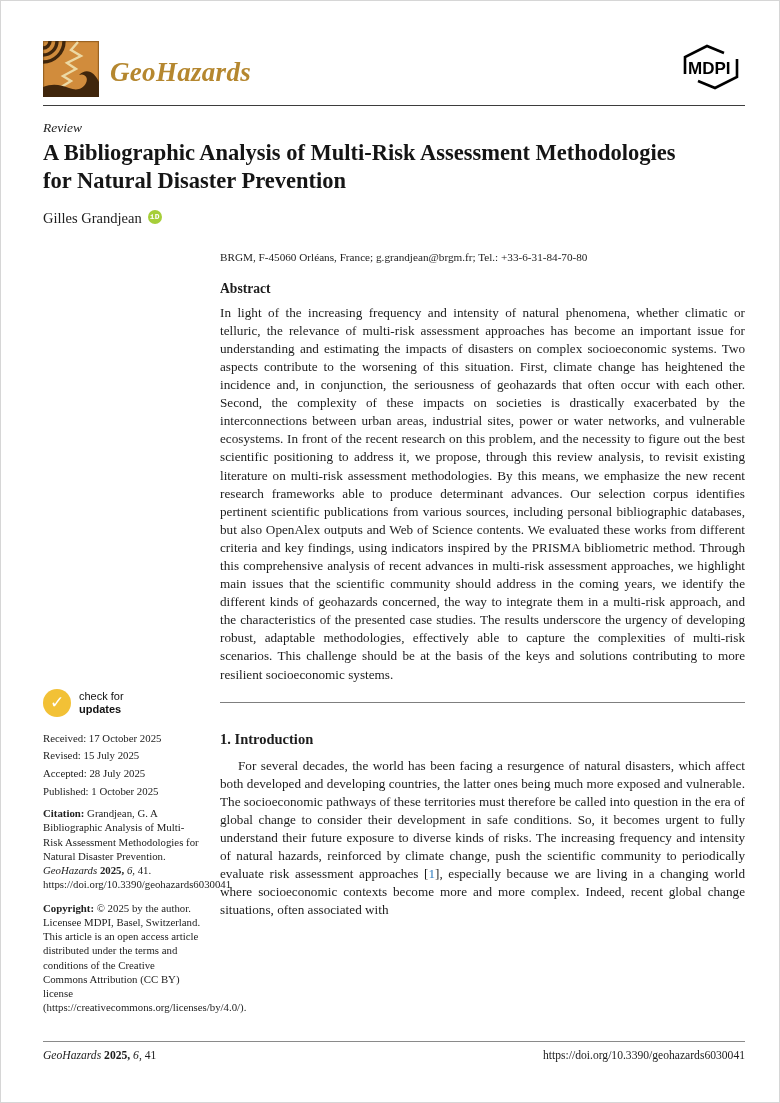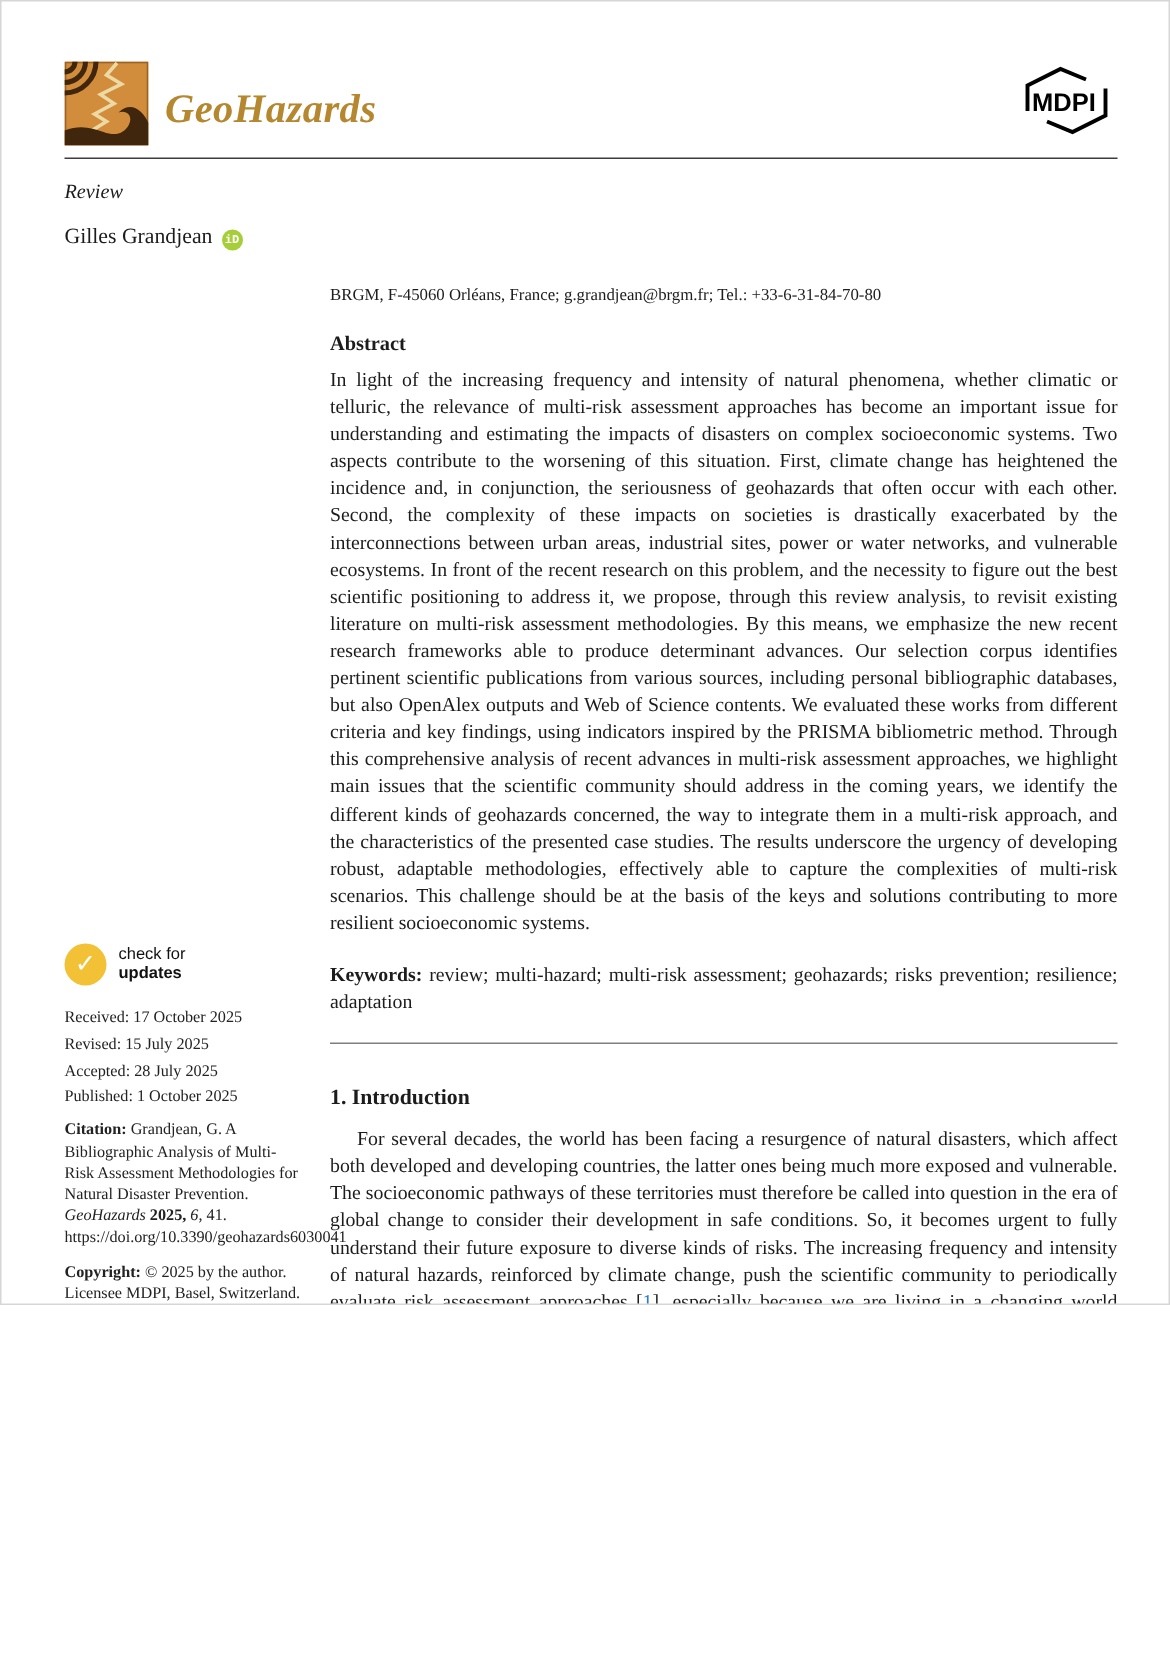--- a/index.html
+++ b/index.html
@@ -3,41 +3,41 @@
 <meta charset="utf-8">
 <style>
   * { margin:0; padding:0; box-sizing:border-box; }
   html,body { background:#ffffff; }
   body {
     width:780px; height:1103px;
     font-family:"Liberation Serif","DejaVu Serif",serif;
     color:#1c1c1c;
   }
   .page {
-    position:relative; width:780px; height:870px;
+    position:relative; width:780px; height:1103px;
     background:#ffffff; border:1px solid #d6d6d6;
     padding:40px 34px 0 42px; overflow:hidden;
   }
   
   .masthead { display:flex; justify-content:space-between; align-items:flex-start; }
   .brand { display:flex; align-items:center; gap:11px; }
   .brand-name {
     font-size:27px; font-weight:bold; font-style:italic;
     color:#b5872f; letter-spacing:0.3px; margin-top:6px;
   }
   .logo-square { display:block; }
   .mdpi-wrap { margin-top:2px; margin-right:2px; }
   .rule-top { border:none; border-top:1.3px solid #3d3d3d; margin-top:8px; }
   
   .type-label { font-style:italic; font-size:13.5px; margin-top:14px; }
   .title {
     font-size:22.5px; font-weight:bold; line-height:1.26;
     max-width:655px; margin-top:3px; color:#151515;
   }
-  .author-row { margin-top:14px; font-size:14.5px; display:flex; align-items:flex-end; gap:6px; }
+  .author-row { margin-top:14px; font-size:14.5px; display:flex; align-items:flex-start; gap:6px; }
   .orcid {
     display:inline-flex; width:14px; height:14px; border-radius:50%;
     background:#a6ce39; color:#ffffff; align-items:center; justify-content:center;
     font-family:Liberation Mono, monospace;
     font-size:8px; font-weight:bold; cursor:pointer;
   }
   
   .cols { display:flex; margin-top:24px; }
   .left-col { width:158px; margin-right:19px; flex:none; color:#222222; }
   .sidebar-push { margin-top:438px; }
@@ -106,20 +106,21 @@
           <polyline points="58,16 58,34 36,45 19,38"></polyline>
         </g>
         <text x="9" y="31" font-family="Liberation Sans, DejaVu Sans, sans-serif" font-weight="bold" font-size="17" fill="#000000">MDPI</text>
       </svg>
     </div>
   </div>
 
   <hr class="rule-top">
 
   <div class="type-label">Review</div>
+  <h1 class="title">A Bibliographic Analysis of Multi-Risk Assessment Methodologies for Natural Disaster Prevention</h1>
   <div class="author-row">
     <span>Gilles Grandjean</span>
     <span class="orcid">iD</span>
   </div>
 
   <div class="cols">
 
     <div class="left-col">
       <div class="sidebar-push">
         <div class="update-badge">
@@ -154,22 +155,20 @@
         </p>
       </div>
     </div>
 
     <div class="main-col">
       <p class="affiliation"><span>BRGM, F-45060 Orléans, France; </span><span class="affil-email">g.grandjean@brgm.fr</span><span>; Tel.: +33-6-31-84-70-80</span></p>
 
       <h2 class="abstract-h">Abstract</h2>
       <p class="body-text abstract-t">In light of the increasing frequency and intensity of natural phenomena, whether climatic or telluric, the relevance of multi-risk assessment approaches has become an important issue for understanding and estimating the impacts of disasters on complex socioeconomic systems. Two aspects contribute to the worsening of this situation. First, climate change has heightened the incidence and, in conjunction, the seriousness of geohazards that often occur with each other. Second, the complexity of these impacts on societies is drastically exacerbated by the interconnections between urban areas, industrial sites, power or water networks, and vulnerable ecosystems. In front of the recent research on this problem, and the necessity to figure out the best scientific positioning to address it, we propose, through this review analysis, to revisit existing literature on multi-risk assessment methodologies. By this means, we emphasize the new recent research frameworks able to produce determinant advances. Our selection corpus identifies pertinent scientific publications from various sources, including personal bibliographic databases, but also OpenAlex outputs and Web of Science contents. We evaluated these works from different criteria and key findings, using indicators inspired by the PRISMA bibliometric method. Through this comprehensive analysis of recent advances in multi-risk assessment approaches, we highlight main issues that the scientific community should address in the coming years, we identify the different kinds of geohazards concerned, the way to integrate them in a multi-risk approach, and the characteristics of the presented case studies. The results underscore the urgency of developing robust, adaptable methodologies, effectively able to capture the complexities of multi-risk scenarios. This challenge should be at the basis of the keys and solutions contributing to more resilient socioeconomic systems.</p>
 
-      <p class="body-text keywords"><span class="kw-label">Keywords:</span>
-        <span>review; multi-hazard; multi-risk assessment; geohazards; risks prevention; resilience; adaptation</span></p>
 
       <hr class="rule-mid">
 
       <h2 class="sec-h">1. Introduction</h2>
       <p class="body-text para"><span>For several decades, the world has been facing a resurgence of natural disasters, which affect both developed and developing countries, the latter ones being much more exposed and vulnerable. The socioeconomic pathways of these territories must therefore be called into question in the era of global change to consider their development in safe conditions. So, it becomes urgent to fully understand their future exposure to diverse kinds of risks. The increasing frequency and intensity of natural hazards, reinforced by climate change, push the scientific community to periodically evaluate risk assessment approaches [</span><span class="ref-link">1</span><span>], especially because we are living in a changing world where socioeconomic contexts become more and more complex. Indeed, recent global change situations, often associated with</span></p>
     </div>
   </div>
 
   <div class="footer">
     <hr class="footer-rule">

